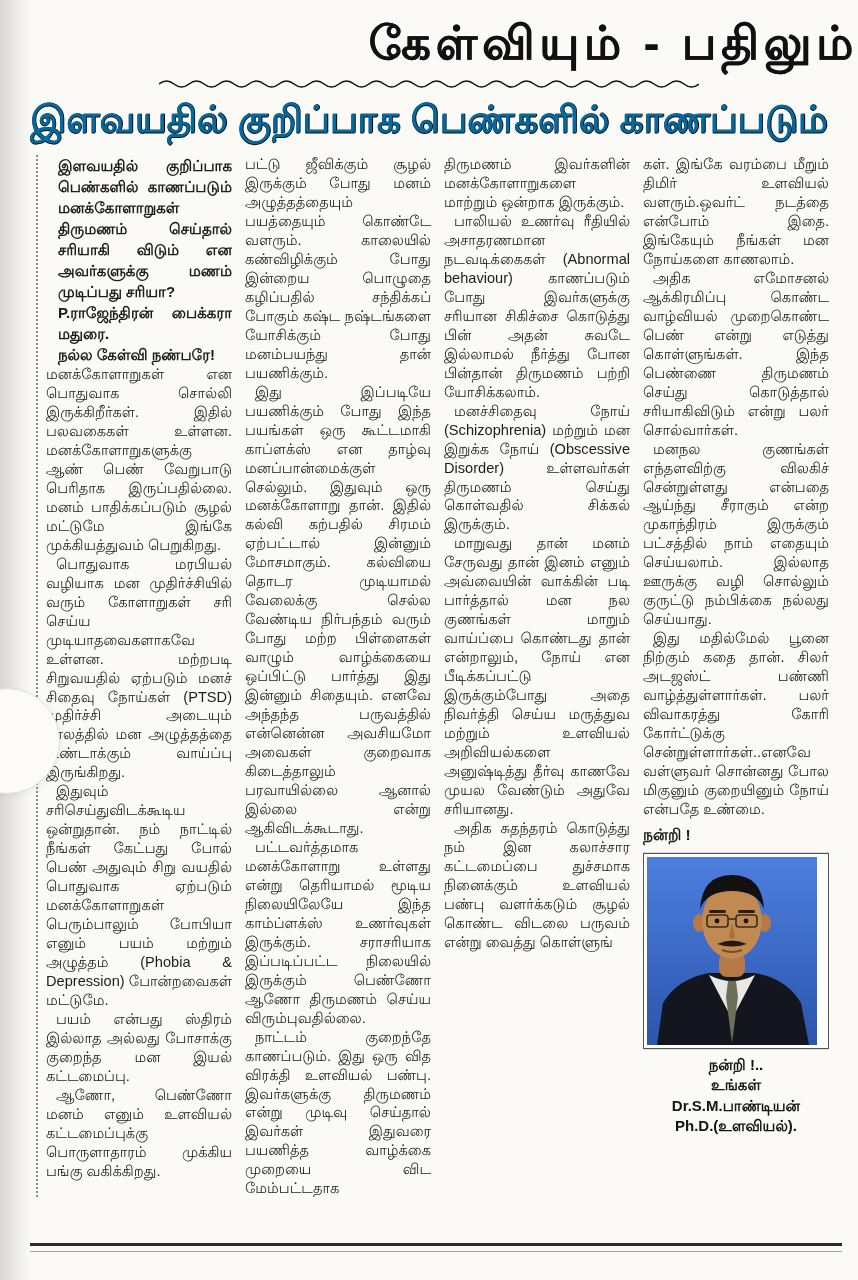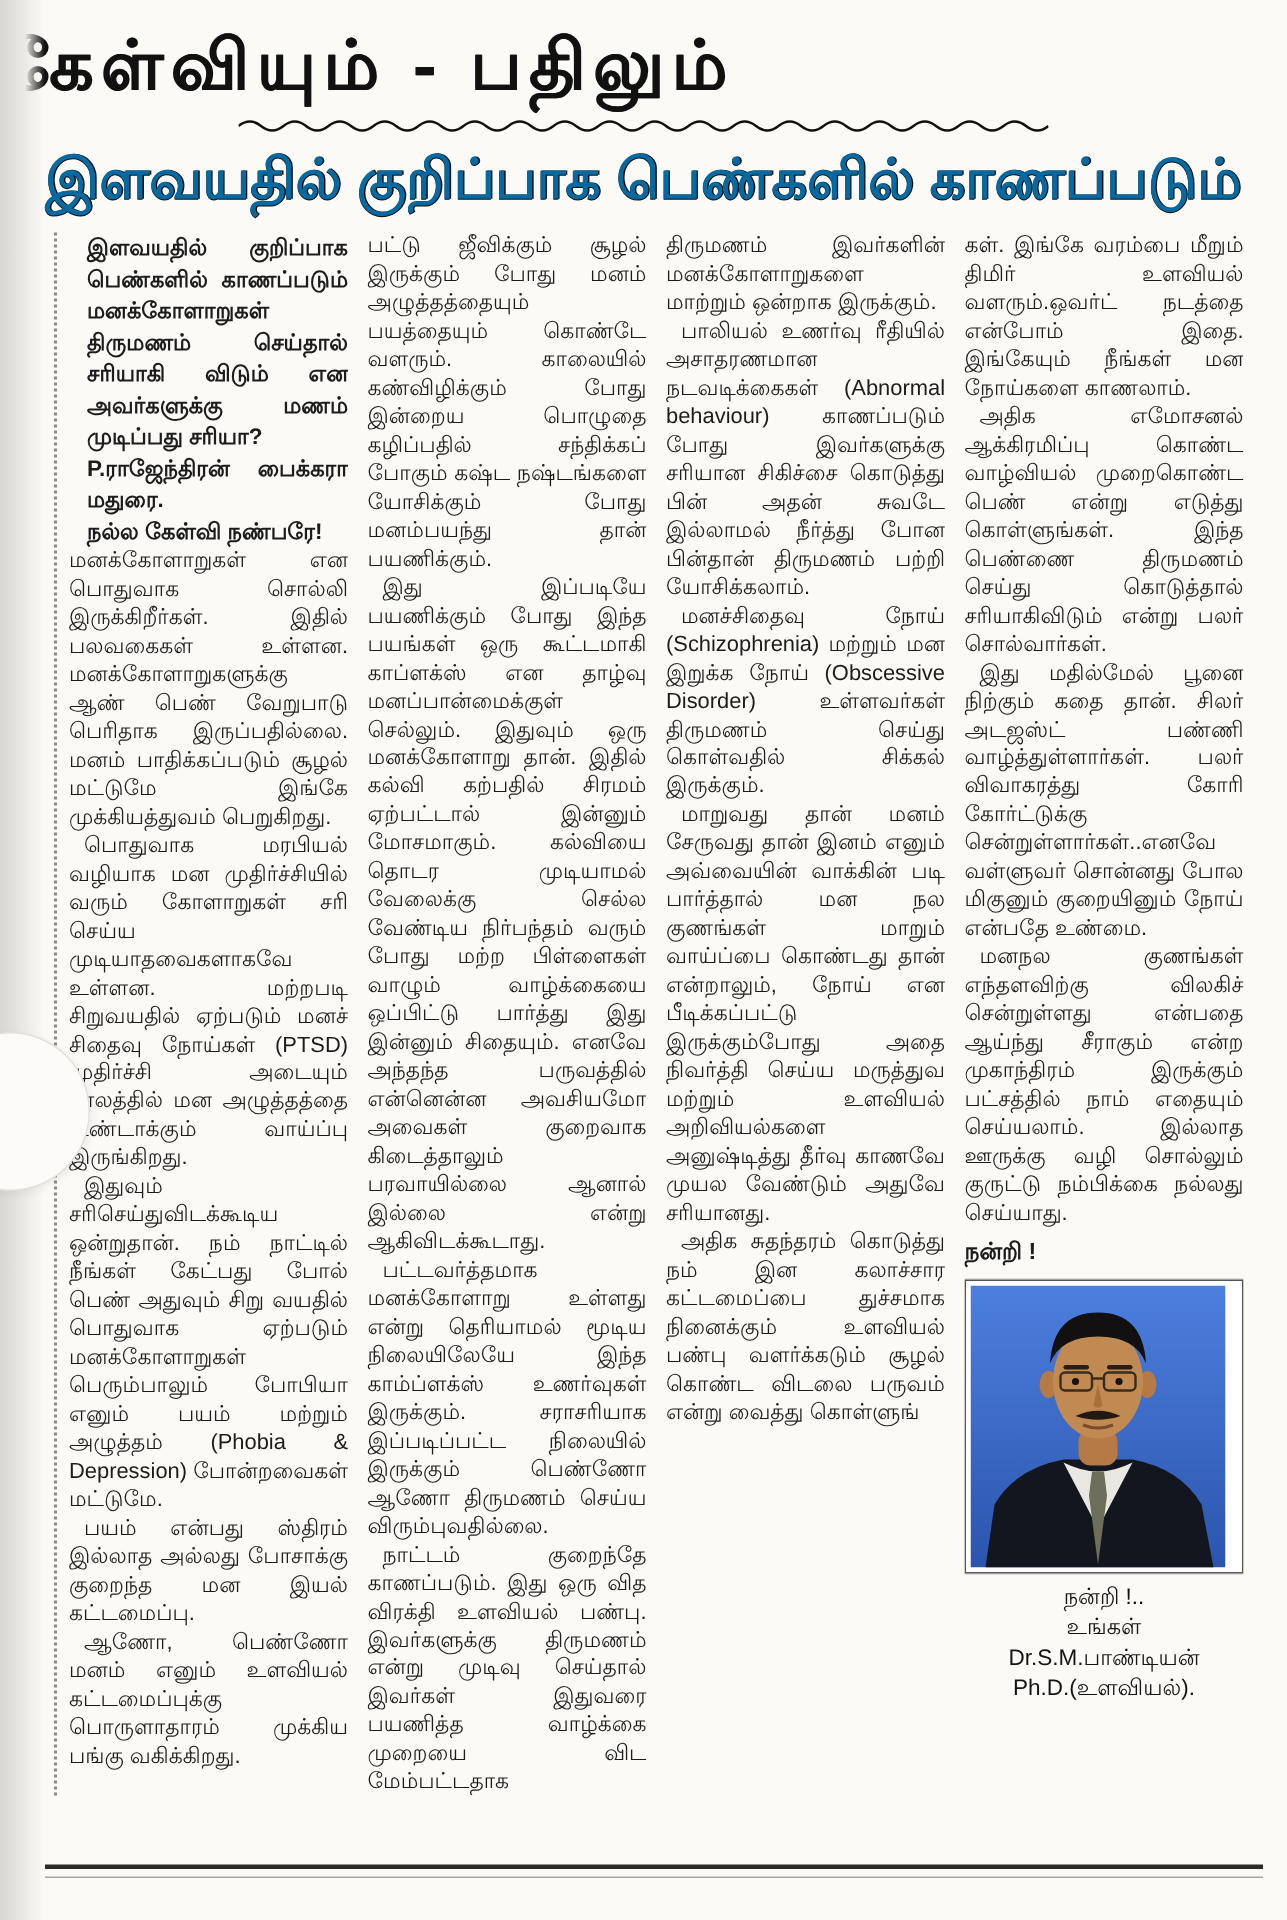--- a/index.html
+++ b/index.html
@@ -14,21 +14,21 @@
     position:absolute;left:0;top:0;width:30px;height:1280px;
     background:linear-gradient(90deg,#d8d6d2 0%,#eceae6 55%,rgba(251,250,247,0) 100%);
     z-index:0;
   }
   .page-curl{
     position:absolute;left:-46px;top:688px;width:104px;height:104px;border-radius:50%;
     background:#fcfbf9;border:1px solid #e2e0dc;box-shadow:2px 2px 6px rgba(0,0,0,.06);
     z-index:2;
   }
   .masthead{
-    margin-top:16px;text-align:left;
+    margin-top:16px;text-align:right;
     font-size:46px;font-weight:bold;letter-spacing:5px;color:#111;
     text-shadow:.6px 0 0 #111;
   }
   .wavy{display:block;margin:2px auto 0 auto;}
   .headline{
     text-align:center;color:#0369a1;font-weight:bold;
     text-shadow:.9px 0 0 #0d0d0d,0 .5px 0 #0d0d0d;
     line-height:1.38;margin-top:4px;
   }
   .headline .h-line{font-size:37px;}
@@ -52,21 +52,21 @@
     font-weight:bold;text-align:left;text-indent:0;font-size:15.5px;
     margin:6px 0 8px 0;
   }
   .photo-frame{
     width:178px;margin:2px auto 0 auto;background:#fff;
     border:1px solid #555;padding:3px;box-shadow:0 0 0 1px #ddd;
   }
   .photo-frame svg{display:block;}
   .caption{margin-top:6px;text-align:center;}
   .caption-line{
-    font-weight:normal;font-size:15px;line-height:1.35;color:#141414;
+    font-weight:bold;font-size:15px;line-height:1.35;color:#141414;
   }
   .bottom-rule{
     position:absolute;left:30px;right:16px;top:1243px;height:5px;
     border-top:3px solid #2b2b2b;border-bottom:1px solid #a7a49f;
     z-index:1;
   }
 </style>
 </head>
 <body>
 
@@ -104,22 +104,22 @@
       <p class="para body-cont">திருமணம் இவர்களின் மனக்கோளாறுகளை மாற்றும் ஒன்றாக இருக்கும்.</p>
       <p class="para body">பாலியல் உணர்வு ரீதியில் அசாதரணமான நடவடிக்கைகள் (Abnormal behaviour) காணப்படும் போது இவர்களுக்கு சரியான சிகிச்சை கொடுத்து பின் அதன் சுவடே இல்லாமல் நீர்த்து போன பின்தான் திருமணம் பற்றி யோசிக்கலாம்.</p>
       <p class="para body">மனச்சிதைவு நோய் (Schizophrenia) மற்றும் மன இறுக்க நோய் (Obscessive Disorder) உள்ளவர்கள் திருமணம் செய்து கொள்வதில் சிக்கல் இருக்கும்.</p>
       <p class="para body">மாறுவது தான் மனம் சேருவது தான் இனம் எனும் அவ்வையின் வாக்கின் படி பார்த்தால் மன நல குணங்கள் மாறும் வாய்ப்பை கொண்டது தான் என்றாலும், நோய் என பீடிக்கப்பட்டு இருக்கும்போது அதை நிவர்த்தி செய்ய மருத்துவ மற்றும் உளவியல் அறிவியல்களை அனுஷ்டித்து தீர்வு காணவே முயல வேண்டும் அதுவே சரியானது.</p>
       <p class="para body">அதிக சுதந்தரம் கொடுத்து நம் இன கலாச்சார கட்டமைப்பை துச்சமாக நினைக்கும் உளவியல் பண்பு வளர்க்கடும் சூழல் கொண்ட விடலை பருவம் என்று வைத்து கொள்ளுங்</p>
     </div>
   <div class="col">
     <div>
         <p class="para body-cont">கள். இங்கே வரம்பை மீறும் திமிர் உளவியல் வளரும்.ஒவர்ட் நடத்தை என்போம் இதை. இங்கேயும் நீங்கள் மன நோய்களை காணலாம்.</p>
         <p class="para body">அதிக எமோசனல் ஆக்கிரமிப்பு கொண்ட வாழ்வியல் முறைகொண்ட பெண் என்று எடுத்து கொள்ளுங்கள். இந்த பெண்ணை திருமணம் செய்து கொடுத்தால் சரியாகிவிடும் என்று பலர் சொல்வார்கள்.</p>
+        <p class="para body">மனநல குணங்கள் எந்தளவிற்கு விலகிச் சென்றுள்ளது என்பதை ஆய்ந்து சீராகும் என்ற முகாந்திரம் இருக்கும் பட்சத்தில் நாம் எதையும் செய்யலாம். இல்லாத ஊருக்கு வழி சொல்லும் குருட்டு நம்பிக்கை நல்லது செய்யாது.</p>
         <p class="para body">இது மதில்மேல் பூனை நிற்கும் கதை தான். சிலர் அடஜஸ்ட் பண்ணி வாழ்த்துள்ளார்கள். பலர் விவாகரத்து கோரி கோர்ட்டுக்கு சென்றுள்ளார்கள்..எனவே வள்ளுவர் சொன்னது போல மிகுனும் குறையினும் நோய் என்பதே உண்மை.</p>
-        <p class="para body">மனநல குணங்கள் எந்தளவிற்கு விலகிச் சென்றுள்ளது என்பதை ஆய்ந்து சீராகும் என்ற முகாந்திரம் இருக்கும் பட்சத்தில் நாம் எதையும் செய்யலாம். இல்லாத ஊருக்கு வழி சொல்லும் குருட்டு நம்பிக்கை நல்லது செய்யாது.</p>
         <p class="para closing">நன்றி !</p>
       </div>
 
     <div class="photo-frame">
       <svg width="170" height="188" viewBox="0 0 170 188">
         <defs>
           <linearGradient id="bgblue" x1="0" y1="0" x2="0" y2="1">
             <stop offset="0" stop-color="#4d7fdf"></stop>
             <stop offset="1" stop-color="#2b55ad"></stop>
           </linearGradient>

